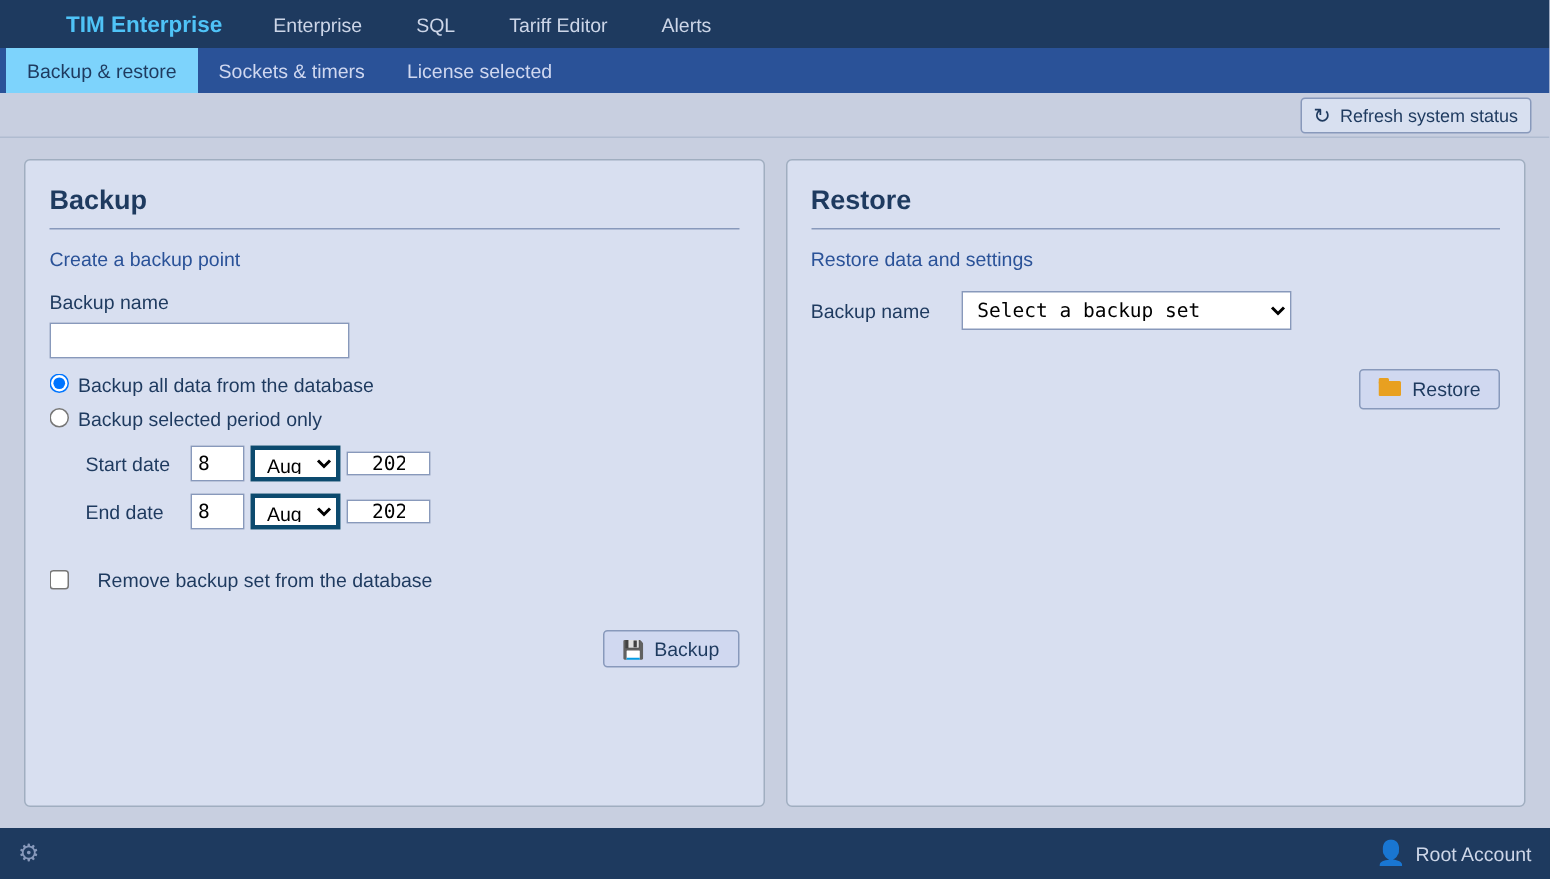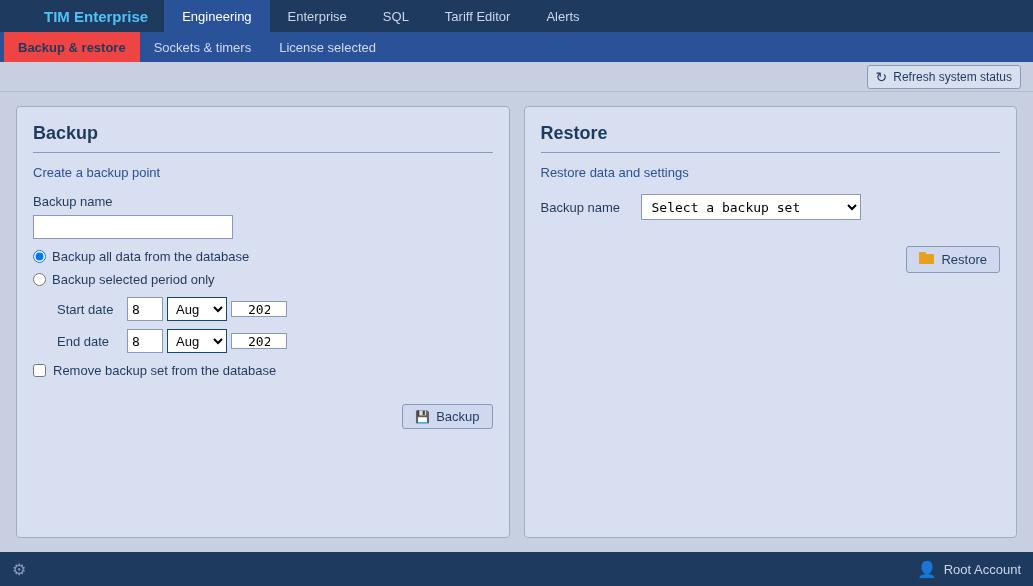--- a/index.html
+++ b/index.html
@@ -48,23 +48,23 @@
     .sub-nav-item {
       color: #d0d8f0;
       padding: 0 14px;
       height: 100%;
       display: flex;
       align-items: center;
       cursor: pointer;
       font-size: 13px;
     }
     .sub-nav-item.active {
-      background: #ef4444;
-      color: #1e3a5f;
-      font-weight: bold;
+      background: #7dd3fc;
+      color: #1e3a5f;
+      font-weight: normal;
     }
 
     
     .toolbar {
       background: #c8cfe0;
       height: 30px;
       display: flex;
       align-items: center;
       justify-content: flex-end;
       padding-right: 12px;
@@ -139,21 +139,21 @@
       color: #1e3a5f;
       margin-bottom: 6px;
       display: block;
     }
 
     .radio-group {
       margin: 10px 0;
     }
     .radio-row {
       display: flex;
-      align-items: center;
+      align-items: flex-start;
       gap: 6px;
       margin-bottom: 8px;
       font-size: 13px;
       color: #1e3a5f;
     }
     .radio-row input[type=radio] {
       margin: 0;
     }
 
     .date-row {
@@ -172,44 +172,44 @@
       border: 1px solid #8899bb;
       background: white;
       padding: 2px 4px;
       font-size: 13px;
       height: 24px;
       margin-right: 4px;
       font-family: monospace;
     }
     .date-month {
       width: 60px;
-      border: 1px solid #0c4a6e;
+      border: 3px solid #0c4a6e;
       background: white;
       padding: 2px 4px;
       font-size: 13px;
       height: 24px;
       margin-right: 4px;
     }
     .date-year {
       width: 56px;
       border: 1px solid #8899bb;
       background: white;
       padding: 2px 16px;
       font-size: 13px;
       height: 16px;
       font-family: monospace;
     }
 
     .checkbox-row {
       display: flex;
       align-items: center;
-      gap: 7px;
-      font-size: 13px;
-      color: #1e3a5f;
-      margin-top: 10px;
+      gap: 19px;
+      font-size: 13px;
+      color: #1e3a5f;
+      margin-top: 26px;
     }
 
     .panel-footer {
       display: flex;
       justify-content: flex-end;
       margin-top: 16px;
       padding-top: 10px;
     }
     .action-btn {
       display: flex;
@@ -275,21 +275,20 @@
     }
   </style>
 </head>
 <body>
 
 <div class="top-nav">
   <div class="logo">
     <span>TIM</span><span> Enterprise</span>
   </div>
   <div class="nav-items">
-    <div class="nav-item active">Engineering</div>
     <div class="nav-item">Enterprise</div>
     <div class="nav-item">SQL</div>
     <div class="nav-item">Tariff Editor</div>
     <div class="nav-item">Alerts</div>
   </div>
 </div>
 
 <div class="sub-nav">
   <div class="sub-nav-item active">Backup &amp; restore</div>
   <div class="sub-nav-item">Sockets &amp; timers</div>

